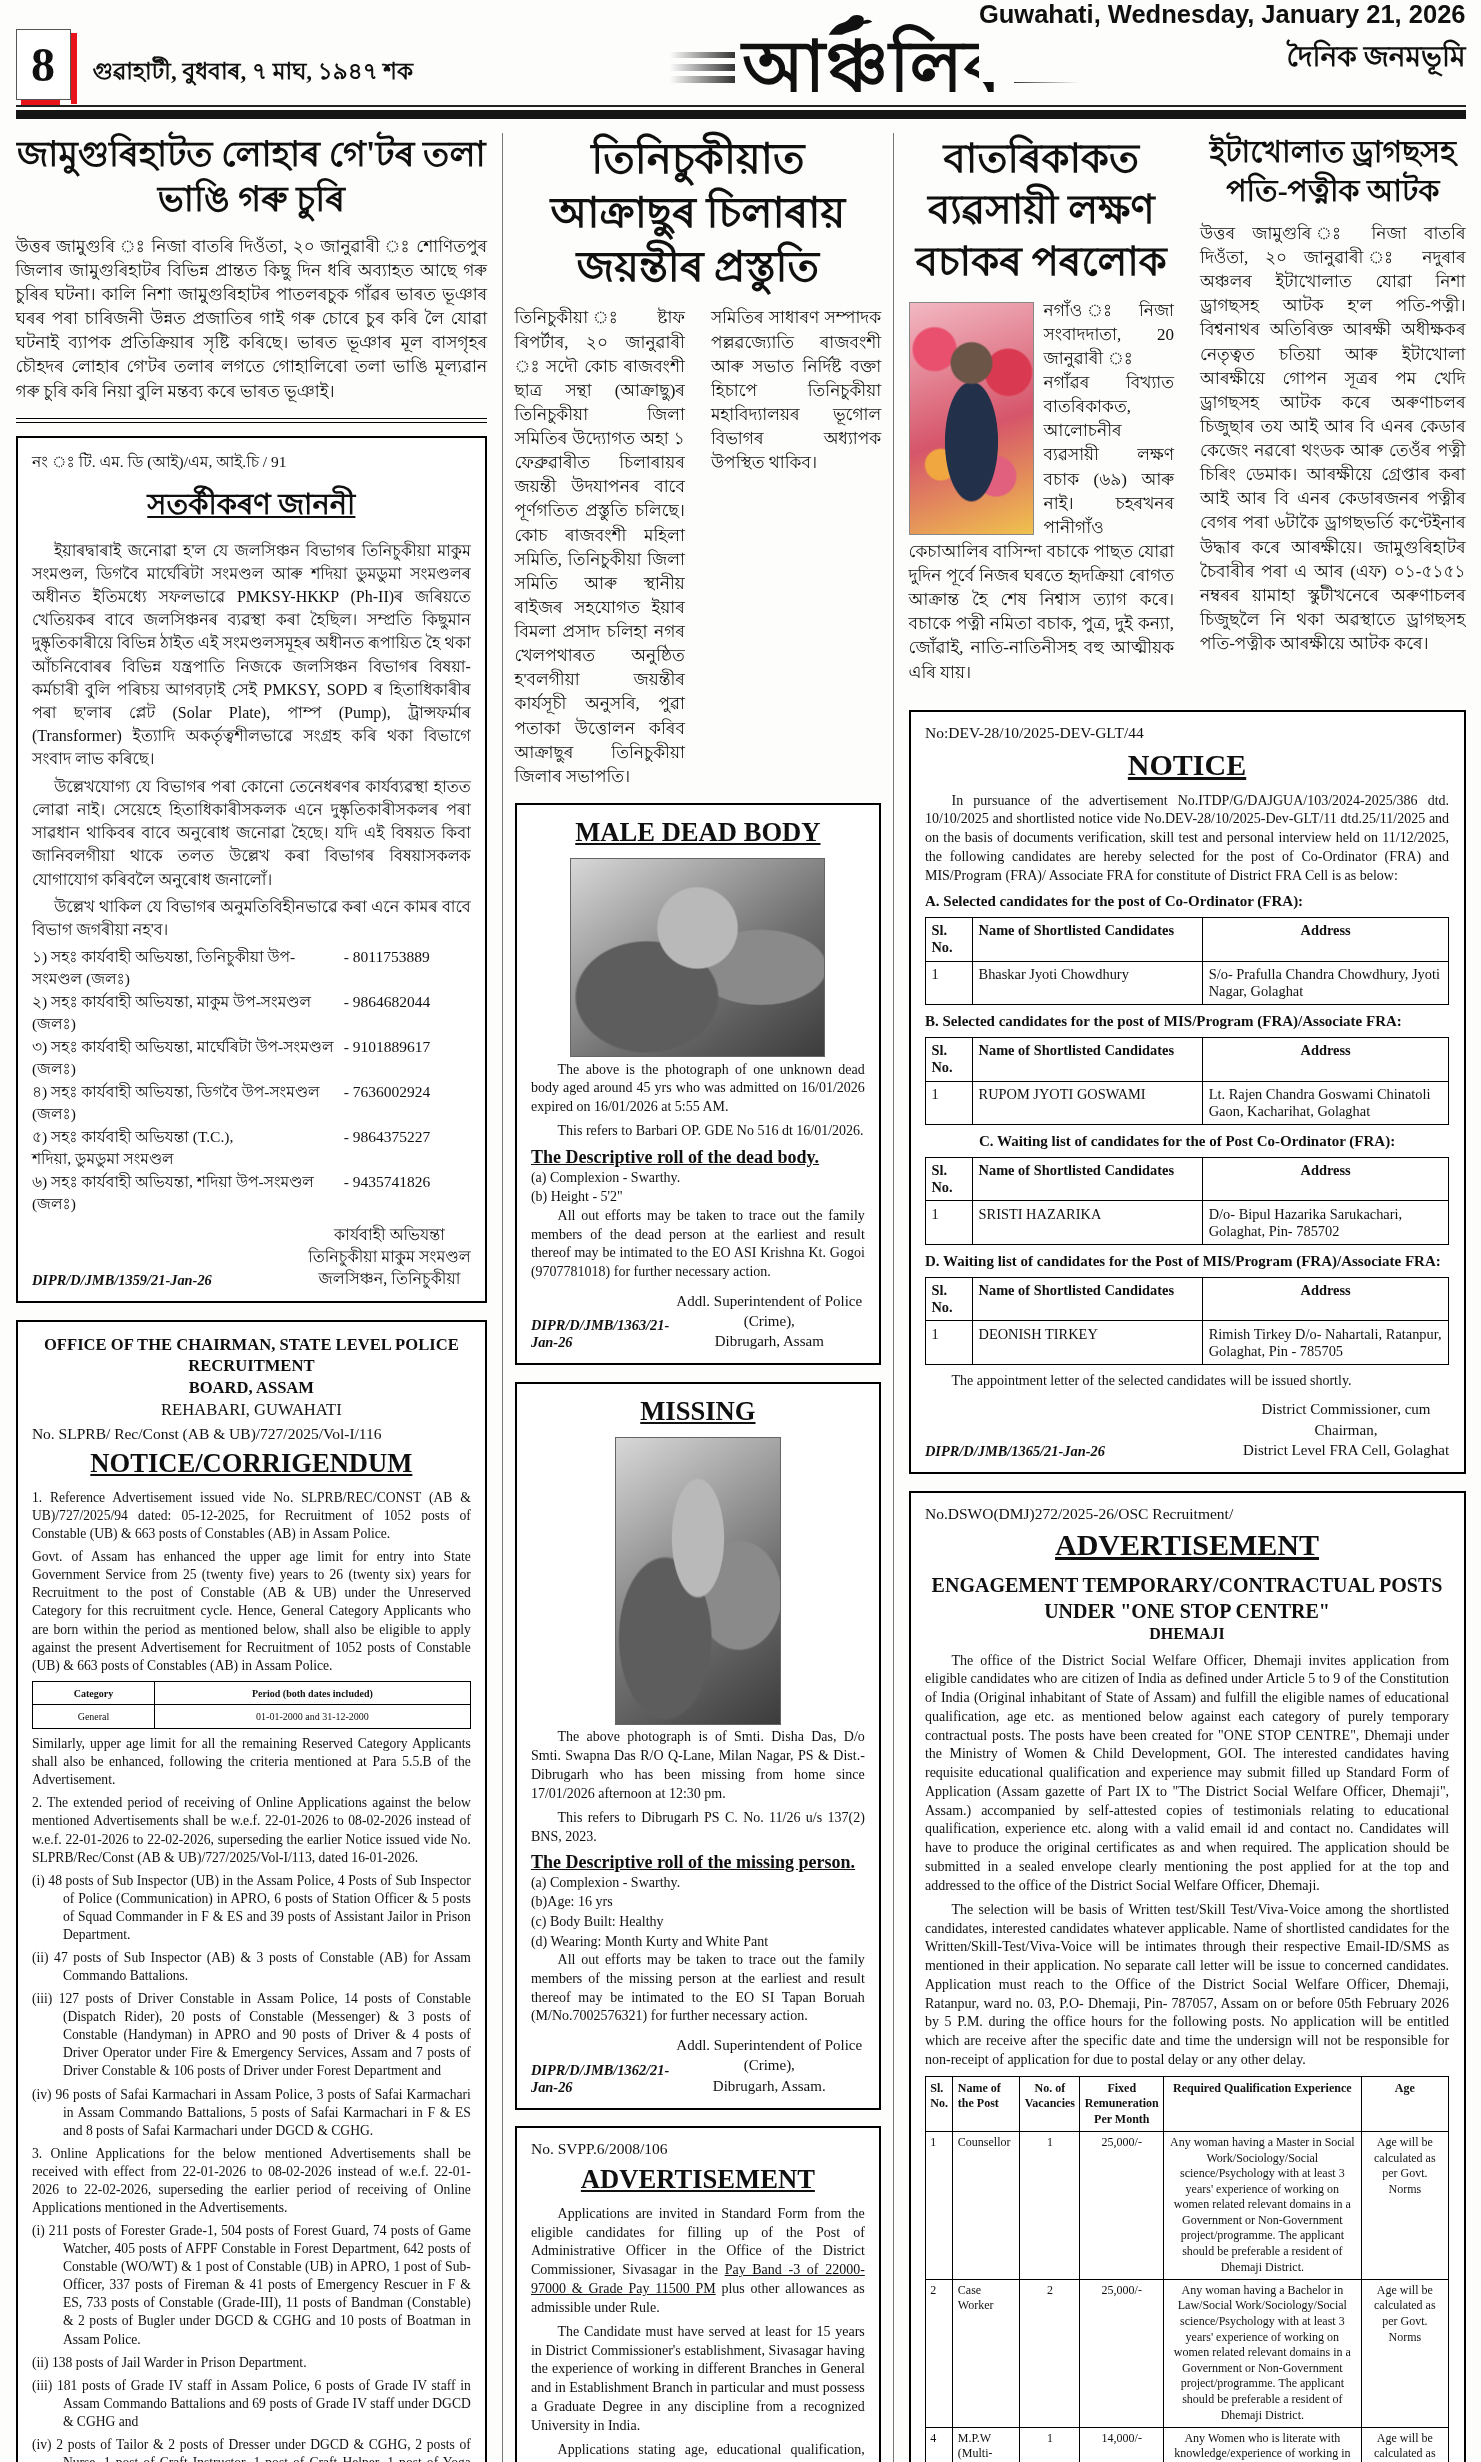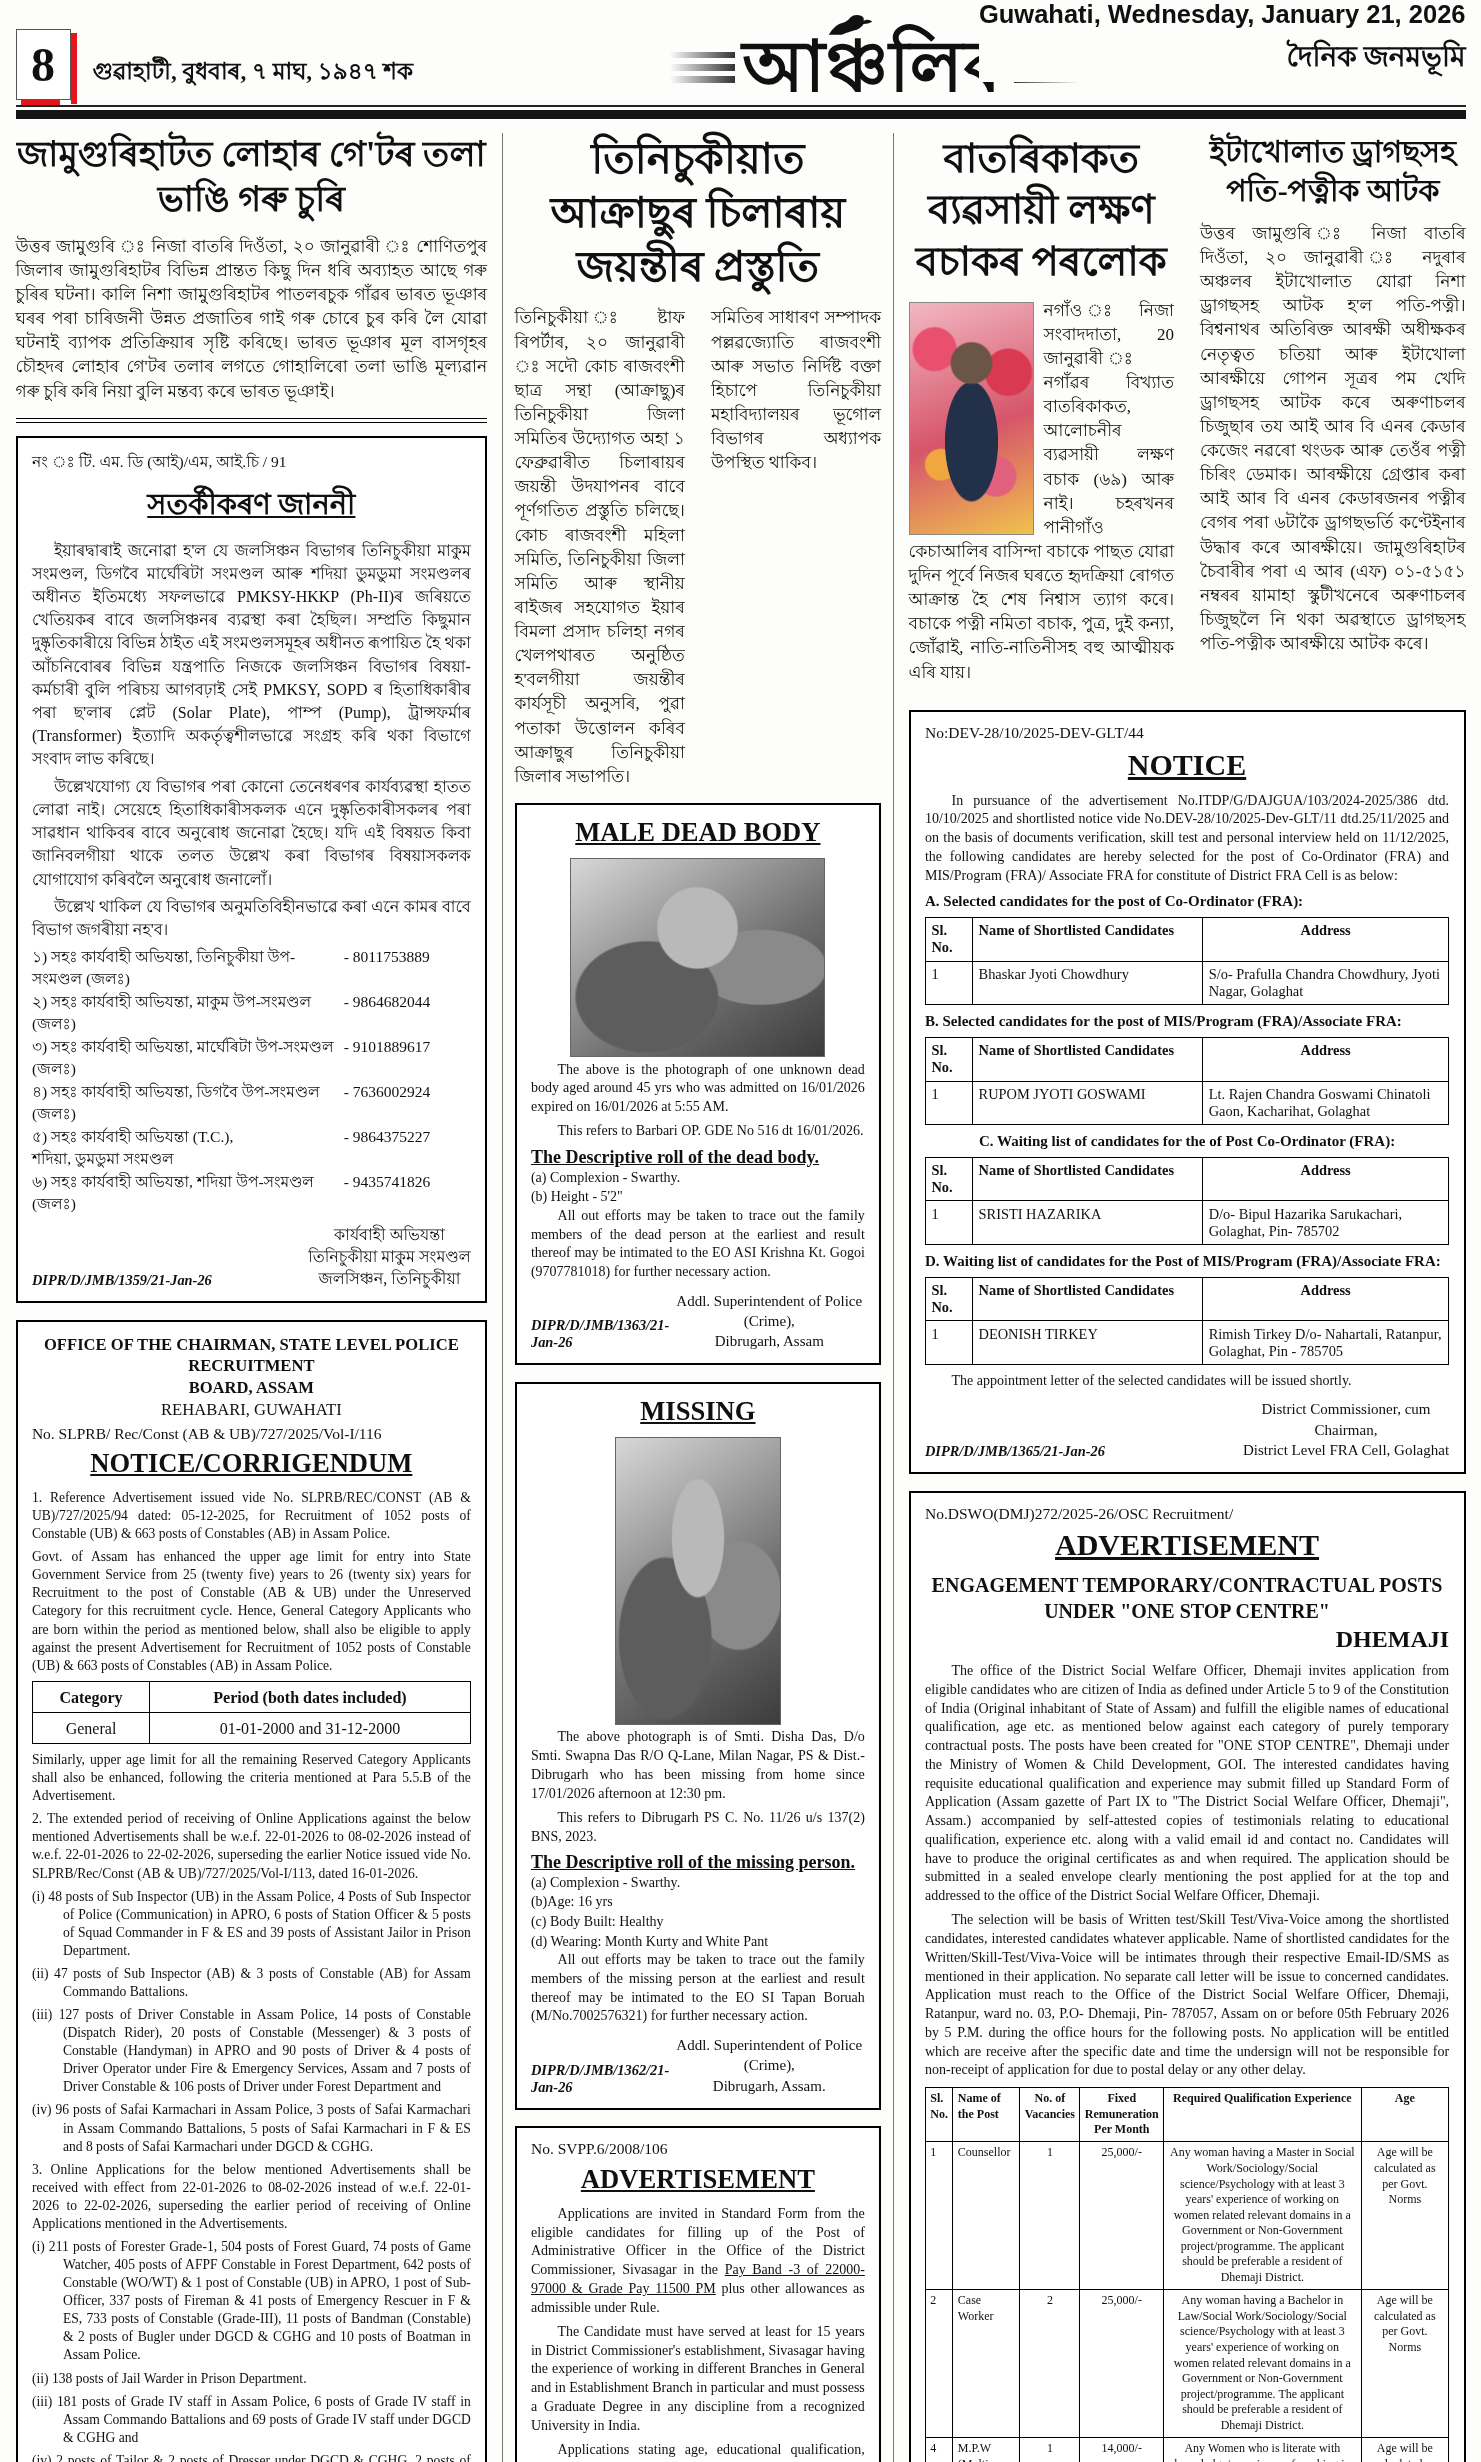--- a/index.html
+++ b/index.html
@@ -86,21 +86,21 @@
   .warn-title { text-align:center; font-size:29px; font-weight:bold; text-decoration:underline; margin:4.4px 0 8.9px; }
   .warn-body { font-size:16px; line-height:1.45; text-align:justify; }
   .warn-body p { margin-bottom:4.4px; text-indent:22px; }
   .contact { display:flex; justify-content:space-between; font-size:15.5px; line-height:1.45; }
   .contact .ph { min-width:127px; text-align:left; }
   
   .pol-org { text-align:center; font-size:16.6px; font-weight:bold; line-height:1.3; }
   .pol-body { font-size:13.6px; line-height:1.33; text-align:justify; }
   .pol-body p { margin-bottom:5px; }
   .pol-body .lst { margin:0 0 5px 31px; text-indent:-31px; }
-  .pol-table th, .pol-table td { font-size:16px; text-align:center; }
+  .pol-table th, .pol-table td { font-size:10px; text-align:center; }
   .sep-dbl { border-top:1.7px solid #000; border-bottom:1.7px solid #000; height:5px; margin:3.3px 0 13.3px; }
 </style>
 </head>
 <body>
 
 <div class="page">
 
   <div class="hdr">
     <div class="pagenum-wrap">
       <span class="pagenum">8</span>
@@ -398,21 +398,21 @@
             <div>District Level FRA Cell, Golaghat</div>
           </div>
         </div>
       </div>
 
       <div class="box">
         <div class="refline">No.DSWO(DMJ)272/2025-26/OSC Recruitment/</div>
         <div class="ntitle">ADVERTISEMENT</div>
         <div class="pol-org" style="font-size:20px;">ENGAGEMENT TEMPORARY/CONTRACTUAL POSTS</div>
         <div class="pol-org" style="font-size:20px;">UNDER "ONE STOP CENTRE"</div>
-        <div class="pol-org" style="font-size:24px; margin-bottom:6.6px;text-align:right;">DHEMAJI</div>
+        <div class="pol-org" style="font-size:16px; margin-bottom:6.6px;">DHEMAJI</div>
         <div class="en-body">
           <p>The office of the District Social Welfare Officer, Dhemaji invites application from eligible candidates who are citizen of India as defined under Article 5 to 9 of the Constitution of India (Original inhabitant of State of Assam) and fulfill the eligible names of educational qualification, age etc. as mentioned below against each category of purely temporary contractual posts. The posts have been created for "ONE STOP CENTRE", Dhemaji under the Ministry of Women &amp; Child Development, GOI. The interested candidates having requisite educational qualification and experience may submit filled up Standard Form of Application (Assam gazette of Part IX to "The District Social Welfare Officer, Dhemaji", Assam.) accompanied by self-attested copies of testimonials relating to educational qualification, experience etc. along with a valid email id and contact no. Candidates will have to produce the original certificates as and when required. The application should be submitted in a sealed envelope clearly mentioning the post applied for at the top and addressed to the office of the District Social Welfare Officer, Dhemaji.</p>
           <p>The selection will be basis of Written test/Skill Test/Viva-Voice among the shortlisted candidates, interested candidates whatever applicable. Name of shortlisted candidates for the Written/Skill-Test/Viva-Voice will be intimates through their respective Email-ID/SMS as mentioned in their application. No separate call letter will be issue to concerned candidates. Application must reach to the Office of the District Social Welfare Officer, Dhemaji, Ratanpur, ward no. 03, P.O- Dhemaji, Pin- 787057, Assam on or before 05th February 2026 by 5 P.M. during the office hours for the following posts. No application will be entitled which are receive after the specific date and time the undersign will not be responsible for non-receipt of application for due to postal delay or any other delay.</p>
         </div>
         <table class="dj-table">
           <tbody>
               <tr>
             <th style="width:4%;">Sl. No.</th>
             <th style="width:13%;">Name of the Post</th>
             <th style="width:10%; text-align:center;">No. of Vacancies</th>

